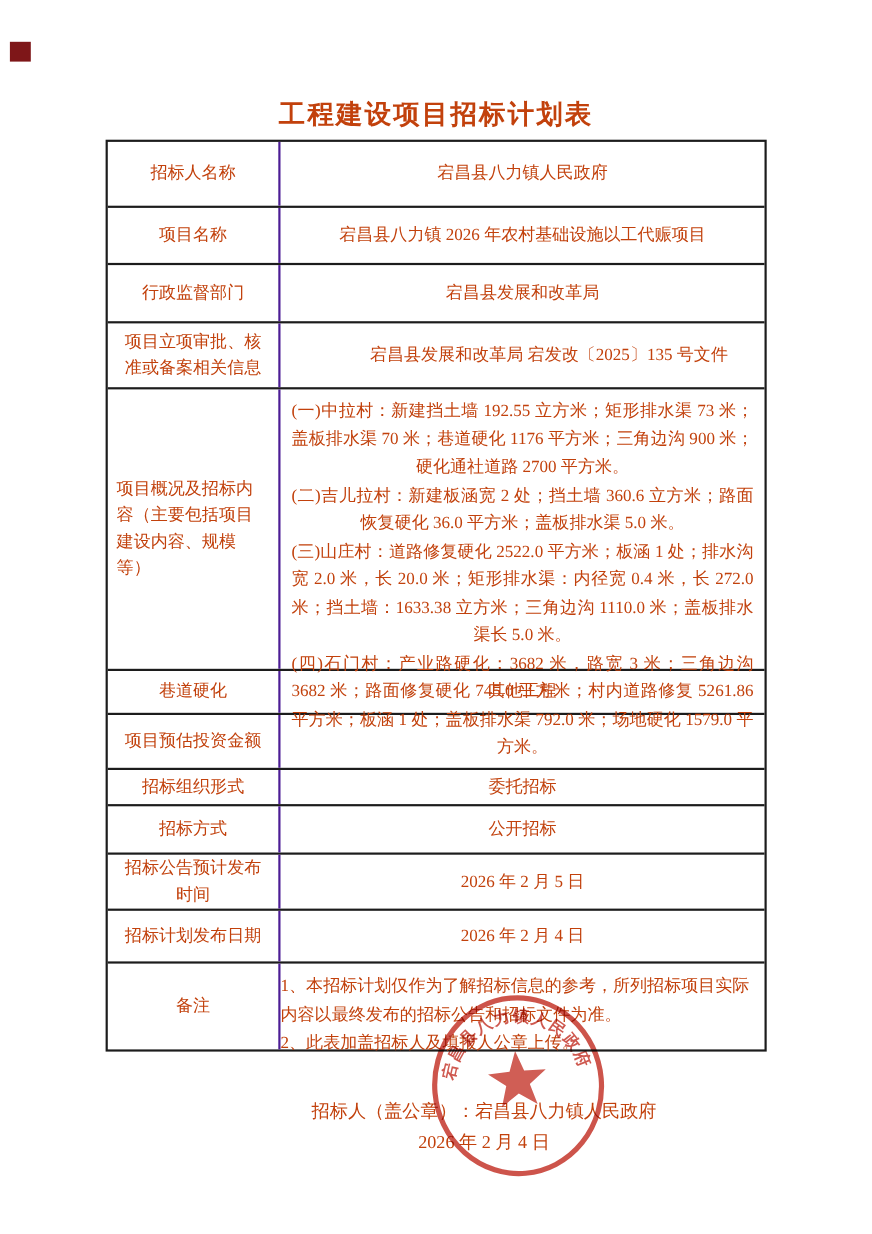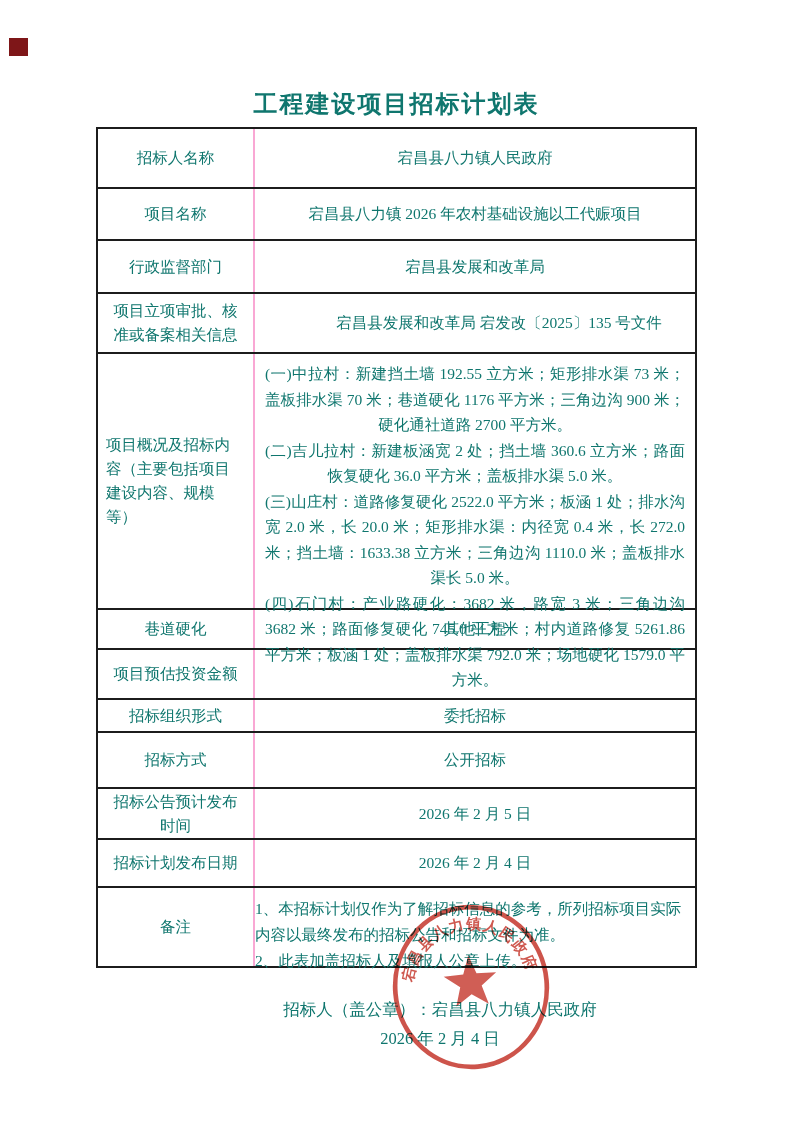--- a/index.html
+++ b/index.html
@@ -2,21 +2,21 @@
 <html><head>
 <meta charset="utf-8">
 <style>
   html,body{margin:0;padding:0;background:#e8e8e8;}
   .page{
     position:relative;
     width:793px;height:1122px;
     margin:0 auto;
     background:#ffffff;
     font-family:"Liberation Serif","DejaVu Serif",serif;
-    color:#0f766e;
+    color:#c2410c;
     overflow:hidden;
   }
   .corner-mark{
     position:absolute;left:9px;top:38px;width:19px;height:18px;
   }
   .doc-title{
     position:absolute;top:88px;left:0;right:0;
     text-align:center;
     font-family:"Liberation Sans","DejaVu Sans",sans-serif;
     font-size:24px;font-weight:bold;letter-spacing:2px;
@@ -24,21 +24,21 @@
   .doc-table{
     position:absolute;left:96px;top:127px;width:601px;
     border:2px solid #1c1c1c;
     box-sizing:border-box;
     font-size:15.5px;
   }
   .t-row{display:flex;border-top:2px solid #1c1c1c;box-sizing:border-box;}
   .t-row:first-child{border-top:none;}
   .t-label{
     width:157px;flex:0 0 157px;
-    border-right:2px solid #f9a8d4;
+    border-right:2px solid #4c1d95;
     display:flex;align-items:center;justify-content:center;
     text-align:center;
     padding:4px 8px;box-sizing:border-box;
     line-height:24px;
   }
   .t-label.align-left{justify-content:flex-start;text-align:left;}
   .t-value{
     flex:1;
     display:flex;align-items:center;justify-content:center;
     text-align:center;
@@ -57,21 +57,21 @@
     text-justify:inter-ideograph;
   }
   .t-value.notes{
     display:block;text-align:left;
     padding:8px 0;
   }
   .t-value.notes p{margin:0;line-height:26px;text-align:left;}
   
   .h1{height:58px;} .h2{height:52px;} .h3{height:53px;} .h4{height:60px;gap:48px;}
   .h5{height:256px;} .h6{height:40px;} .h7{height:50px;} .h8{height:33px;justify-content:center;}
-  .h9{height:56px;} .h10{height:51px;} .h11{height:48px;} .h12{height:80px;}
+  .h9{height:44px;} .h10{height:51px;} .h11{height:48px;} .h12{height:80px;}
   .signature{
     position:absolute;left:240px;top:995px;width:400px;
     text-align:center;
     font-size:16.5px;line-height:29px;
   }
   .seal{
     position:absolute;left:389px;top:903px;width:164px;height:168px;
     mix-blend-mode:multiply;
     opacity:0.92;
     transform:rotate(-5deg);

